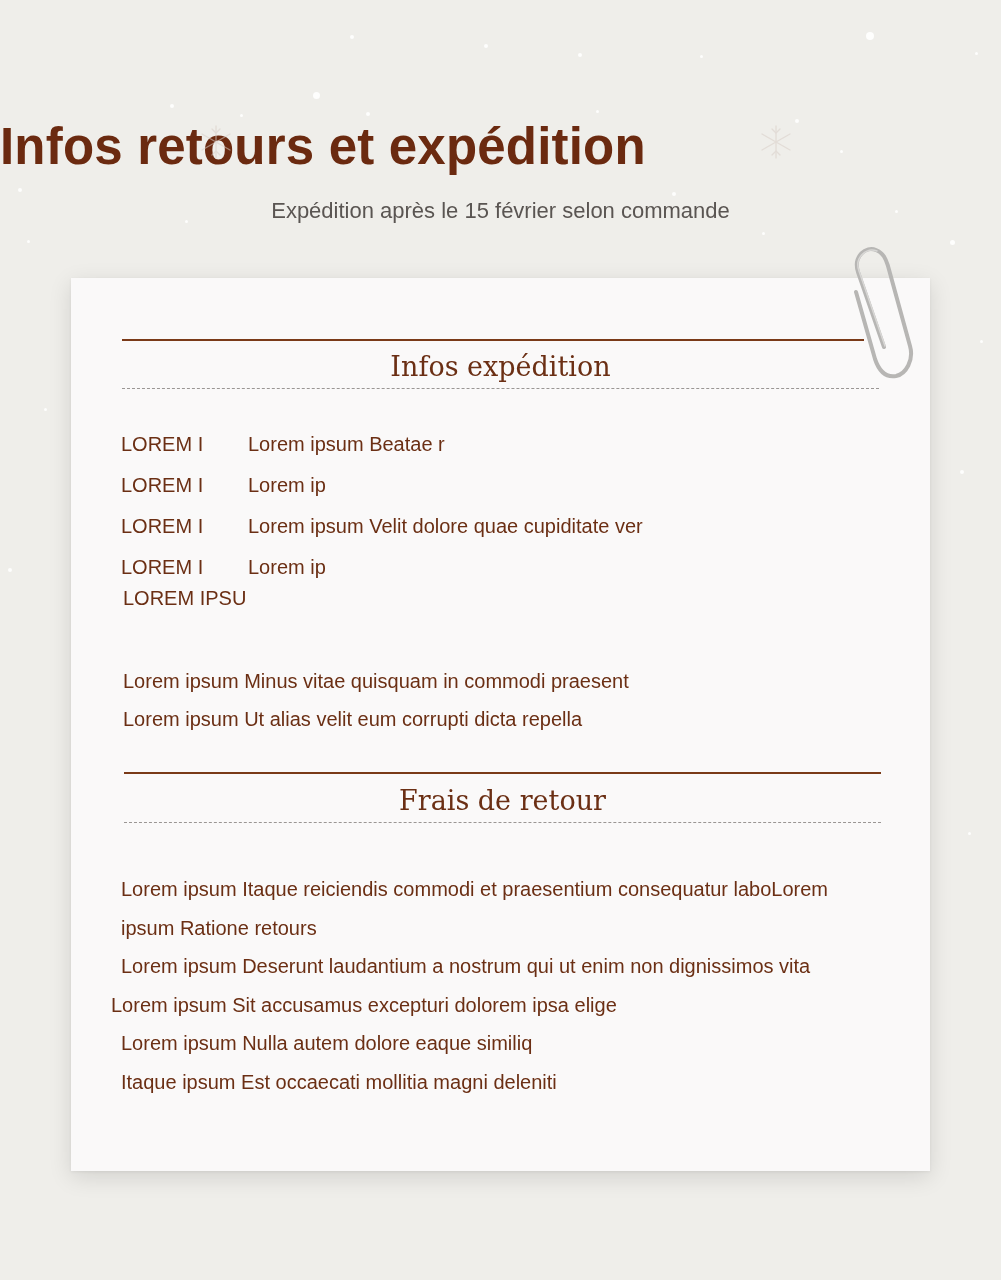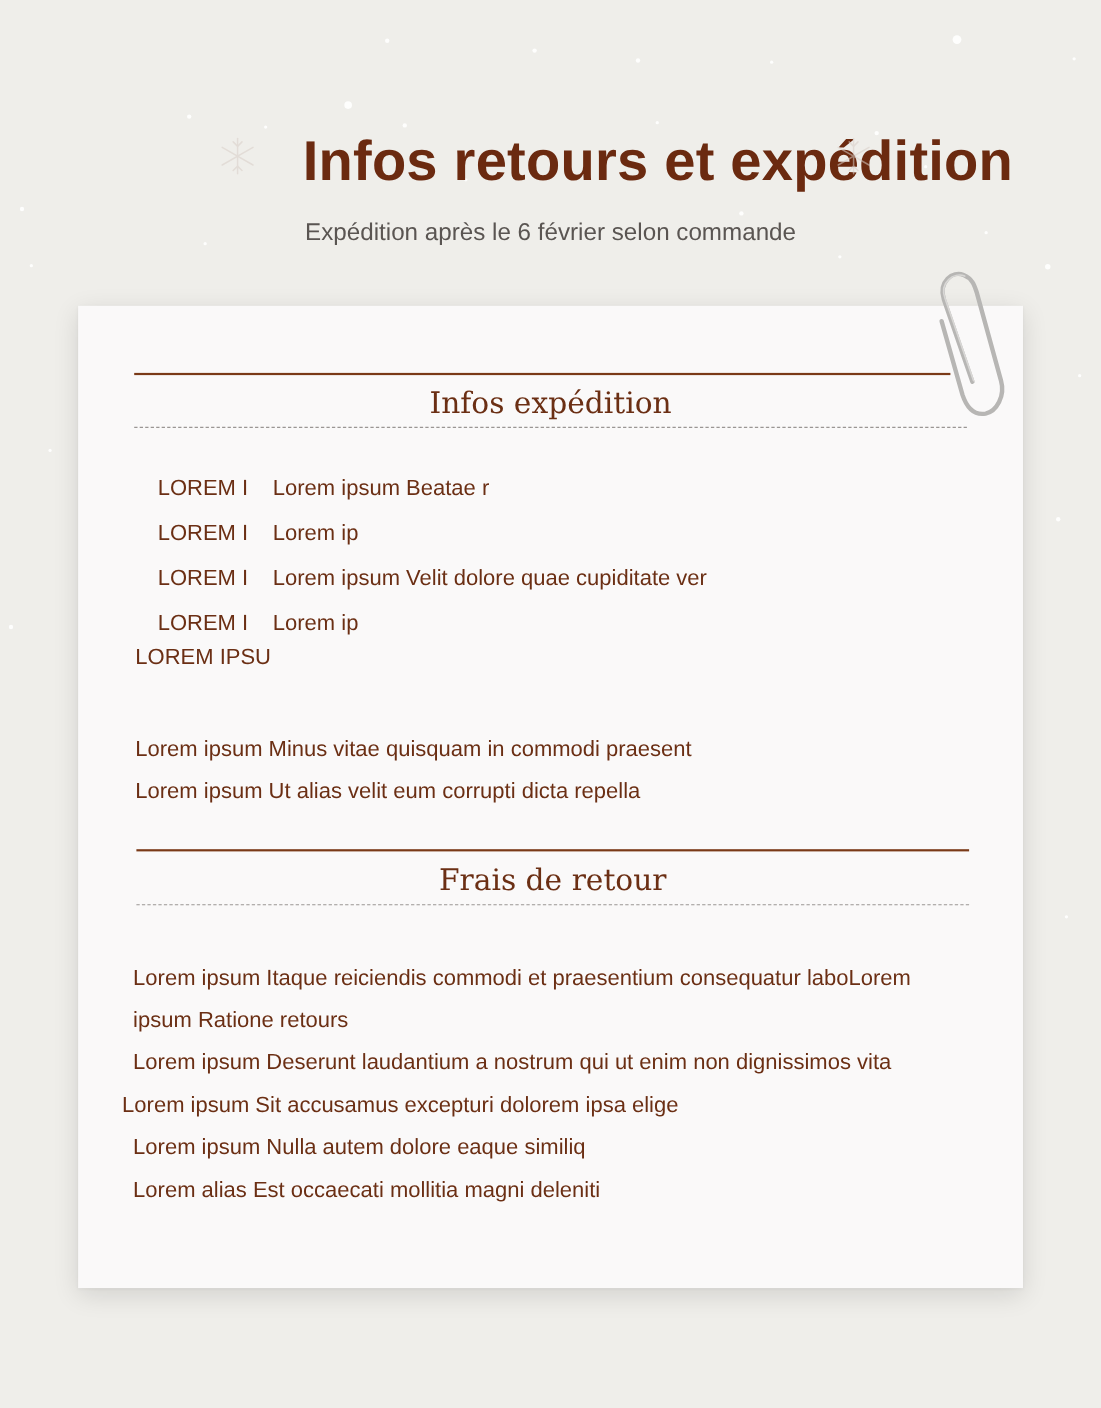--- a/index.html
+++ b/index.html
@@ -19,21 +19,21 @@
       position: absolute;
       border-radius: 50%;
       background: #ffffff;
       opacity: 0.9;
     }
     .page-title {
       position: absolute;
       left: 0;
       width: 921px;
       top: 112px;
-      text-align: right;
+      text-align: left;
       font-family: "Liberation Sans", sans-serif;
       font-weight: bold;
       font-size: 51px;
       letter-spacing: 0.2px;
       color: #6b2a10;
       margin: 0;
       line-height: 70px;
     }
     .flake {
       position: absolute;
@@ -82,21 +82,20 @@
       position: absolute;
       left: 121px;
       font-size: 20px;
       line-height: 26px;
       color: #6b2f14;
       white-space: nowrap;
     }
     .row .key {
       display: inline-block;
       width: 127px;
-      text-align: center;
     }
     .text-line {
       position: absolute;
       font-size: 20px;
       line-height: 26px;
       color: #6b2f14;
       white-space: nowrap;
     }
     .clip {
       position: absolute;
@@ -153,21 +152,21 @@
 <svg class="flake" style="left:758px;top:124px" viewBox="0 0 36 36">
   <g stroke="#d9cfc8" stroke-width="1.4" fill="none" stroke-linecap="round">
     <line x1="18" y1="2" x2="18" y2="34"></line>
     <line x1="4" y1="10" x2="32" y2="26"></line>
     <line x1="4" y1="26" x2="32" y2="10"></line>
     <polyline points="14,5 18,9 22,5"></polyline>
     <polyline points="14,31 18,27 22,31"></polyline>
   </g>
 </svg>
 
-<div class="subtitle">Expédition après le 6 février selon commande</div>
+<div class="subtitle">Expédition après le 15 février selon commande</div>
 
 <div class="card"></div>
 
 <div class="rule-solid" style="left:122px;top:339px;width:742px"></div>
 <div class="section-title" style="left:122px;top:350px;width:757px">Infos expédition</div>
 <div class="rule-dashed" style="left:122px;top:388px;width:757px"></div>
 
 <div class="row" style="top:431px">
   <span class="key">LOREM I</span><span>Lorem ipsum Beatae r</span>
 </div>
@@ -187,21 +186,21 @@
 
 <div class="rule-solid" style="left:124px;top:772px;width:757px"></div>
 <div class="section-title" style="left:124px;top:784px;width:757px">Frais de retour</div>
 <div class="rule-dashed" style="left:124px;top:822px;width:757px"></div>
 
 <div class="text-line" style="left:121px;top:876px">Lorem ipsum Itaque reiciendis commodi et praesentium consequatur laboLorem</div>
 <div class="text-line" style="left:121px;top:915px">ipsum Ratione retours</div>
 <div class="text-line" style="left:121px;top:953px">Lorem ipsum Deserunt laudantium a nostrum qui ut enim non dignissimos vita</div>
 <div class="text-line" style="left:111px;top:992px">Lorem ipsum Sit accusamus excepturi dolorem ipsa elige</div>
 <div class="text-line" style="left:121px;top:1030px">Lorem ipsum Nulla autem dolore eaque similiq</div>
-<div class="text-line" style="left:121px;top:1069px">Lorem alias Est occaecati mollitia magni deleniti</div>
+<div class="text-line" style="left:121px;top:1069px">Itaque ipsum Est occaecati mollitia magni deleniti</div>
 
 <svg class="clip" viewBox="0 0 80 145">
   <g fill="none" stroke="#b7b6b4" stroke-width="4" stroke-linecap="round">
     <path d="M44 105 L18 30 C13 14 26 4 36 8 C44 11 46 18 48 24 L70 104 C74 118 66 132 56 134 C44 136 38 126 35 117 L16 50"></path>
     <path d="M44 105 L28 56 C25 46 34 40 40 46" opacity="0.0"></path>
   </g>
   <g fill="none" stroke="#d8d7d5" stroke-width="1.5" stroke-linecap="round">
     <path d="M45 104 L19 29 C14 15 27 5 37 9"></path>
   </g>
 </svg>

